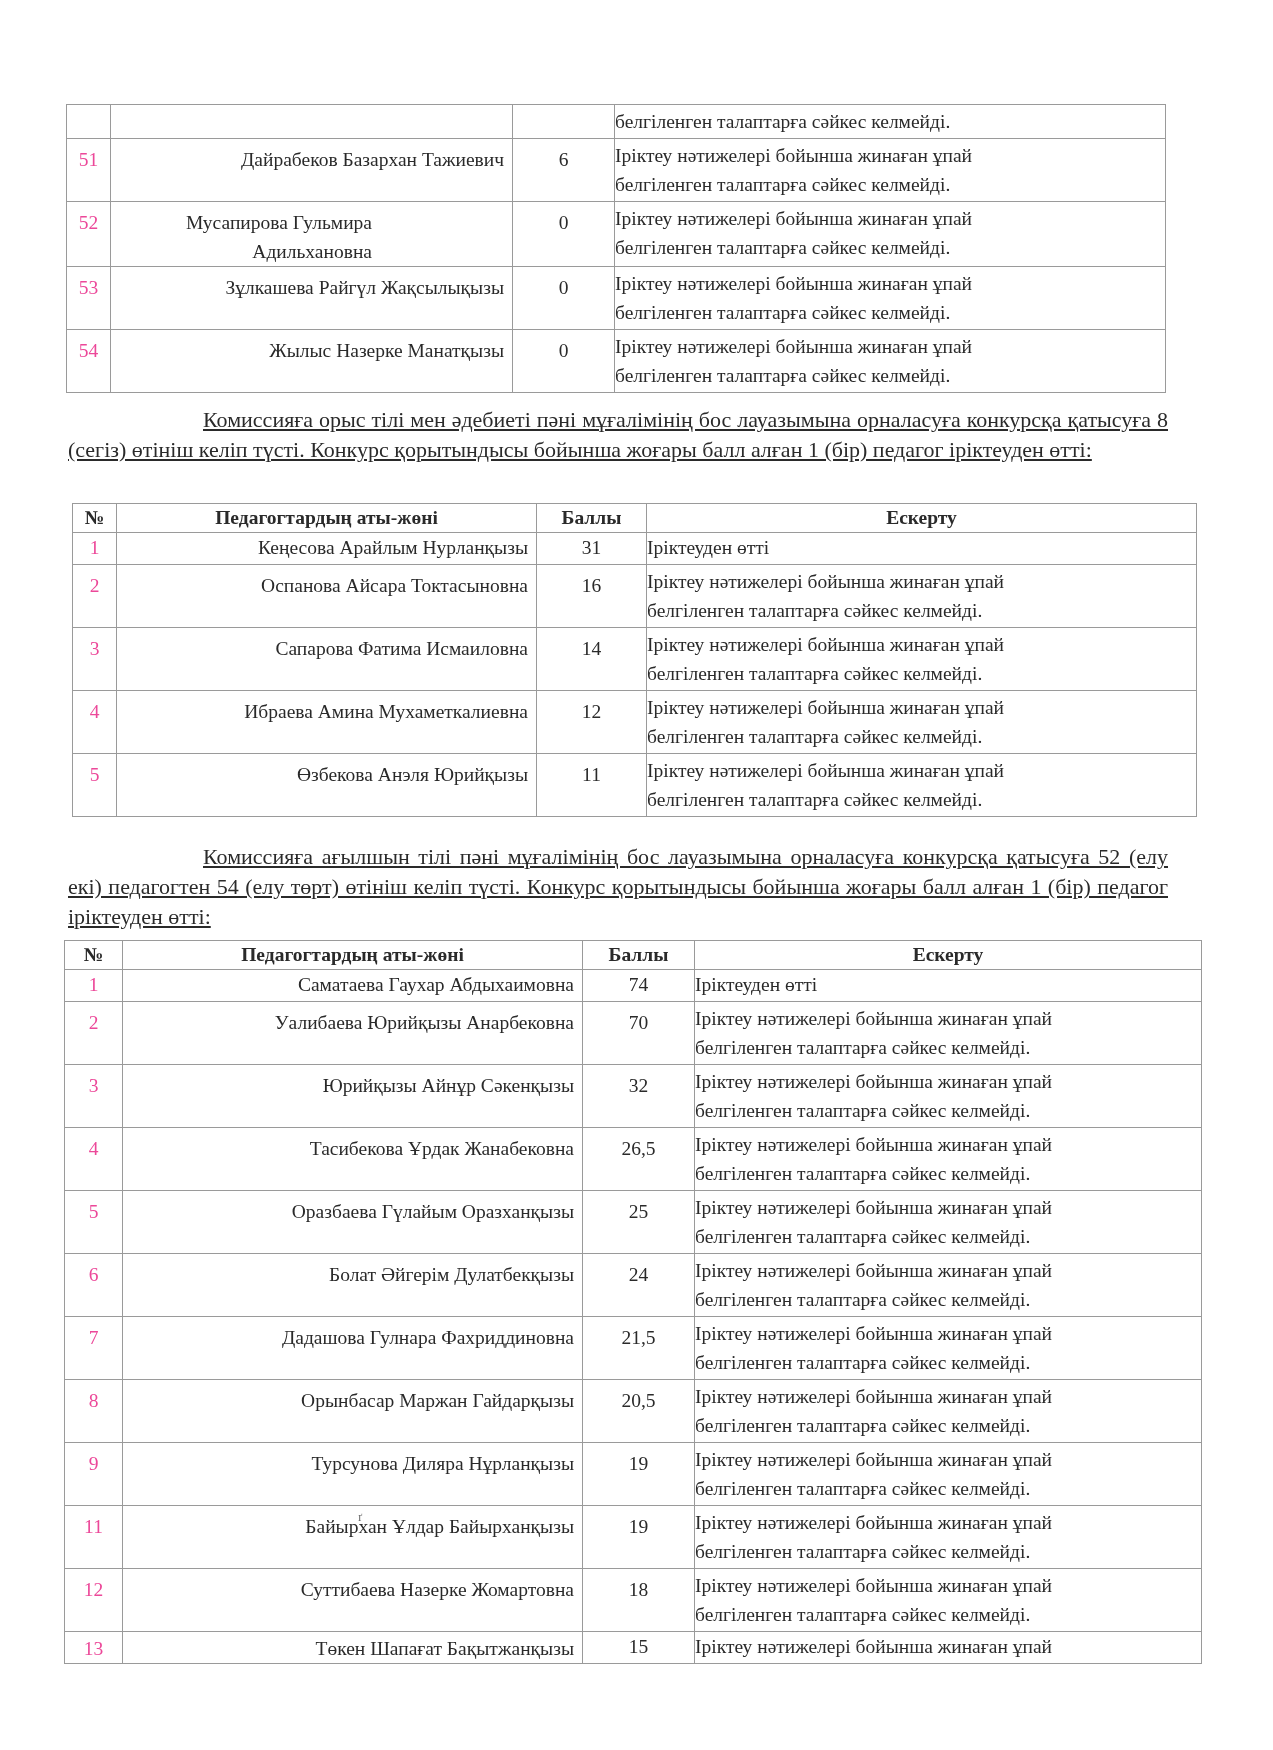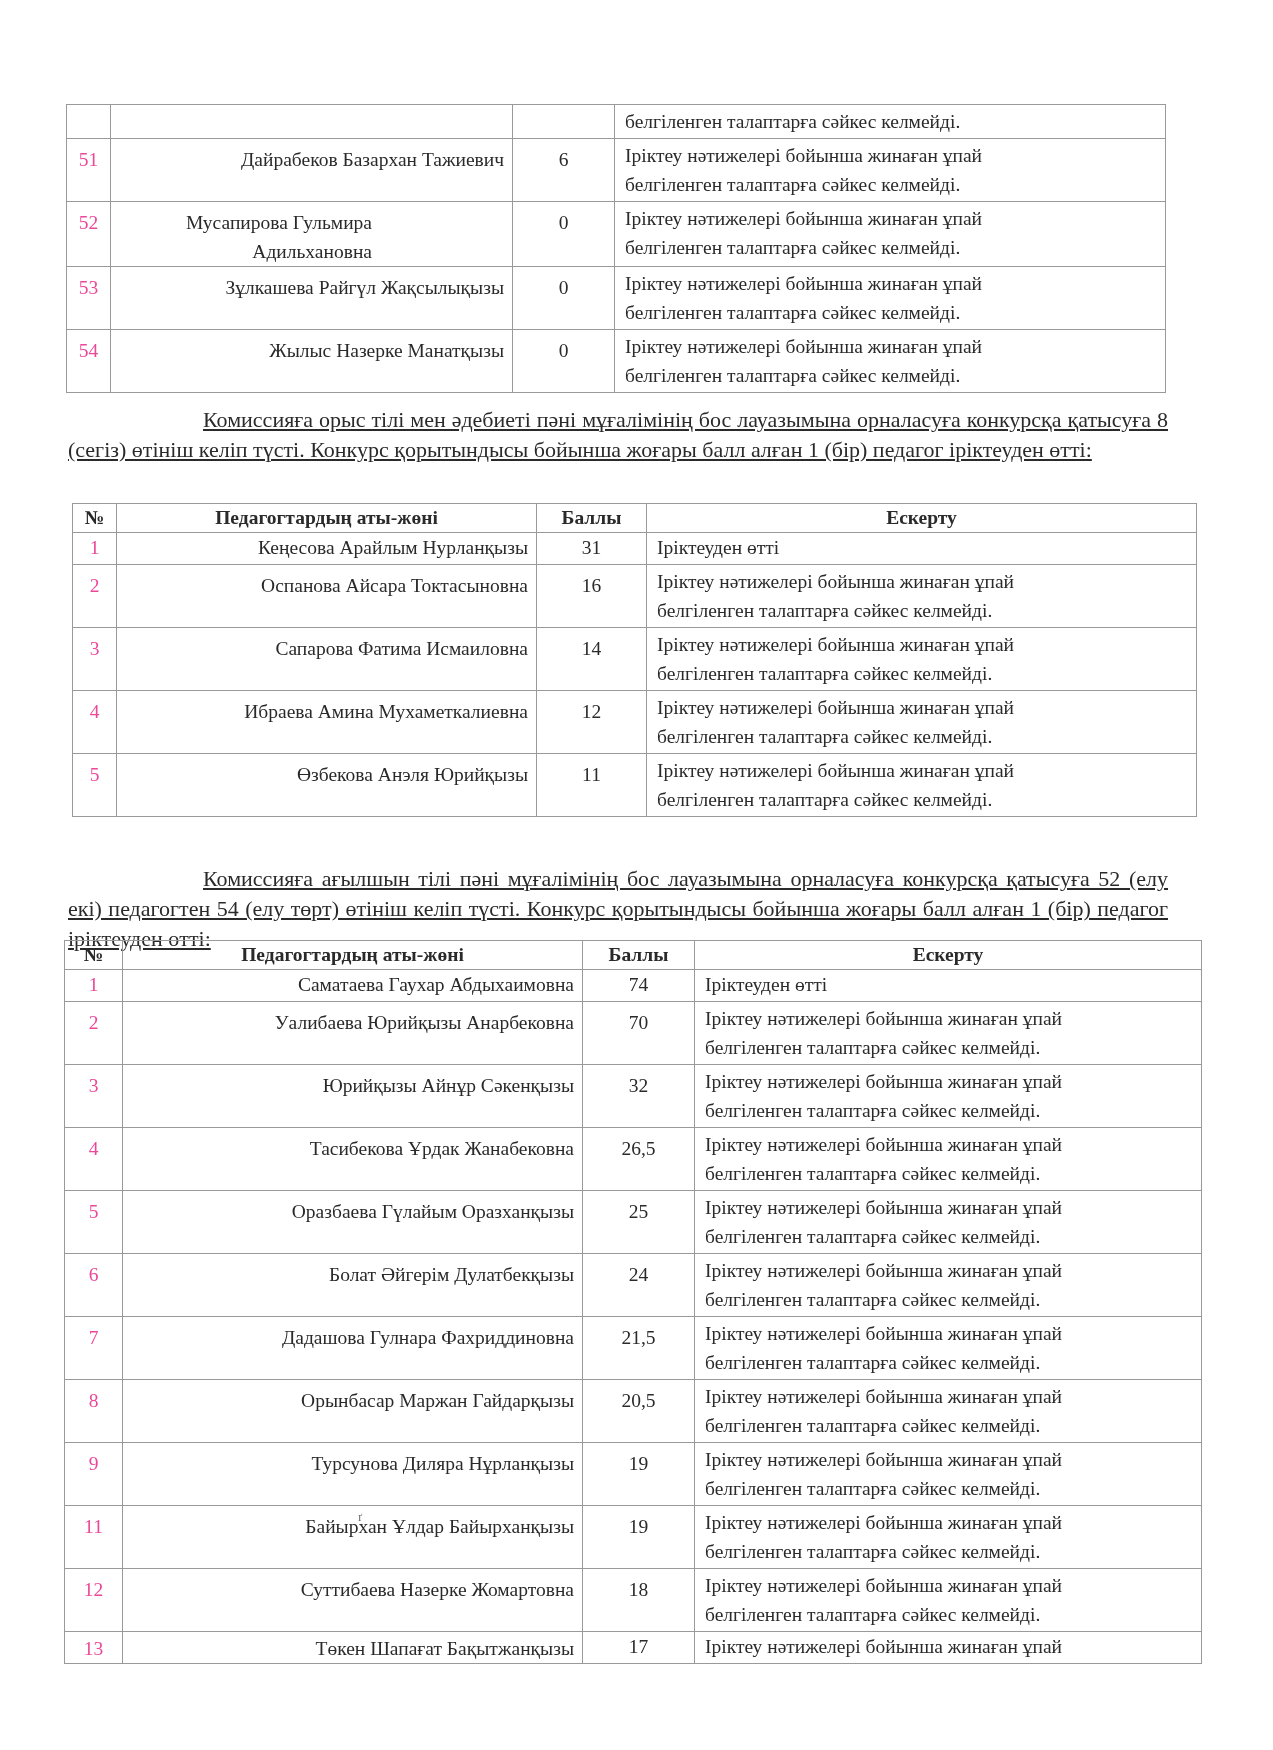--- a/index.html
+++ b/index.html
@@ -4,21 +4,21 @@
 <style>
   html, body { margin:0; padding:0; background:#ffffff; }
   body { width:1273px; height:1750px; position:relative; overflow:hidden;
          font-family:"Liberation Serif", "DejaVu Serif", serif; color:#2a2a2a; }
   table { border-collapse:collapse; position:absolute; }
   td, th { border:1px solid #9a9a9a; font-size:19.5px; line-height:29px; vertical-align:top; padding:0 8px; font-weight:normal; }
   th { font-weight:bold; text-align:center; padding:0 6px; line-height:28px; }
   td.num { text-align:center; color:#ec4899; padding:6px 4px 0 4px; }
   td.name { padding-top:6px;text-align:right; }
   td.score { text-align:center; padding-top:6px; }
-  td.note { padding:2px 8px 2px 10px; }
+  td.note { padding:2px 8px 2px 0; }
   .para { position:absolute; font-size:22px; line-height:30px; text-align:justify; text-align-last:left;text-decoration:underline; }
   .indent { text-indent:135px; }
   .stray { position:absolute; font-size:12px; color:#666; }
 </style>
 </head>
 <body>
 
 <table style="left:66px; top:104px; width:1100px;">
   <colgroup>
       <col style="width:44px">
@@ -130,21 +130,21 @@
       <td class="name">Өзбекова Анэля Юрийқызы</td>
       <td class="score">11</td>
       <td class="note">
           <div>Іріктеу нәтижелері бойынша жинаған ұпай</div>
           <div>белгіленген талаптарға сәйкес келмейді.</div>
         </td>
     </tr>
   </tbody>
 </table>
 
-<div class="para indent" style="left:68px; top:864px; width:1100px;">Комиссияға ағылшын тілі пәні мұғалімінің бос лауазымына орналасуға конкурсқа қатысуға 52 (елу екі) педагогтен 54 (елу төрт) өтініш келіп түсті. Конкурс қорытындысы бойынша жоғары балл алған 1 (бір) педагог іріктеуден өтті:</div>
+<div class="para indent" style="left:68px; top:842px; width:1100px;">Комиссияға ағылшын тілі пәні мұғалімінің бос лауазымына орналасуға конкурсқа қатысуға 52 (елу екі) педагогтен 54 (елу төрт) өтініш келіп түсті. Конкурс қорытындысы бойынша жоғары балл алған 1 (бір) педагог іріктеуден өтті:</div>
 
 <table style="left:64px; top:940px; width:1138px;">
   <colgroup>
       <col style="width:58px">
       <col style="width:460px">
       <col style="width:112px">
       <col>
     </colgroup>
   <thead>
     <tr>
@@ -247,19 +247,19 @@
       <td class="name">Суттибаева Назерке Жомартовна</td>
       <td class="score">18</td>
       <td class="note">
           <div>Іріктеу нәтижелері бойынша жинаған ұпай</div>
           <div>белгіленген талаптарға сәйкес келмейді.</div>
         </td>
     </tr>
     <tr style="height:32px;">
       <td class="num" style="padding-top:2px">13</td>
       <td class="name" style="padding-top:2px">Төкен Шапағат Бақытжанқызы</td>
-      <td class="score" style="padding-top:0">17</td>
+      <td class="score" style="padding-top:0">15</td>
       <td class="note" style="padding-top:0">Іріктеу нәтижелері бойынша жинаған ұпай</td>
     </tr>
   </tbody>
 </table>
 
 <div class="stray" style="left:358px; top:1510px;">ґ</div>
 
 </body></html>

